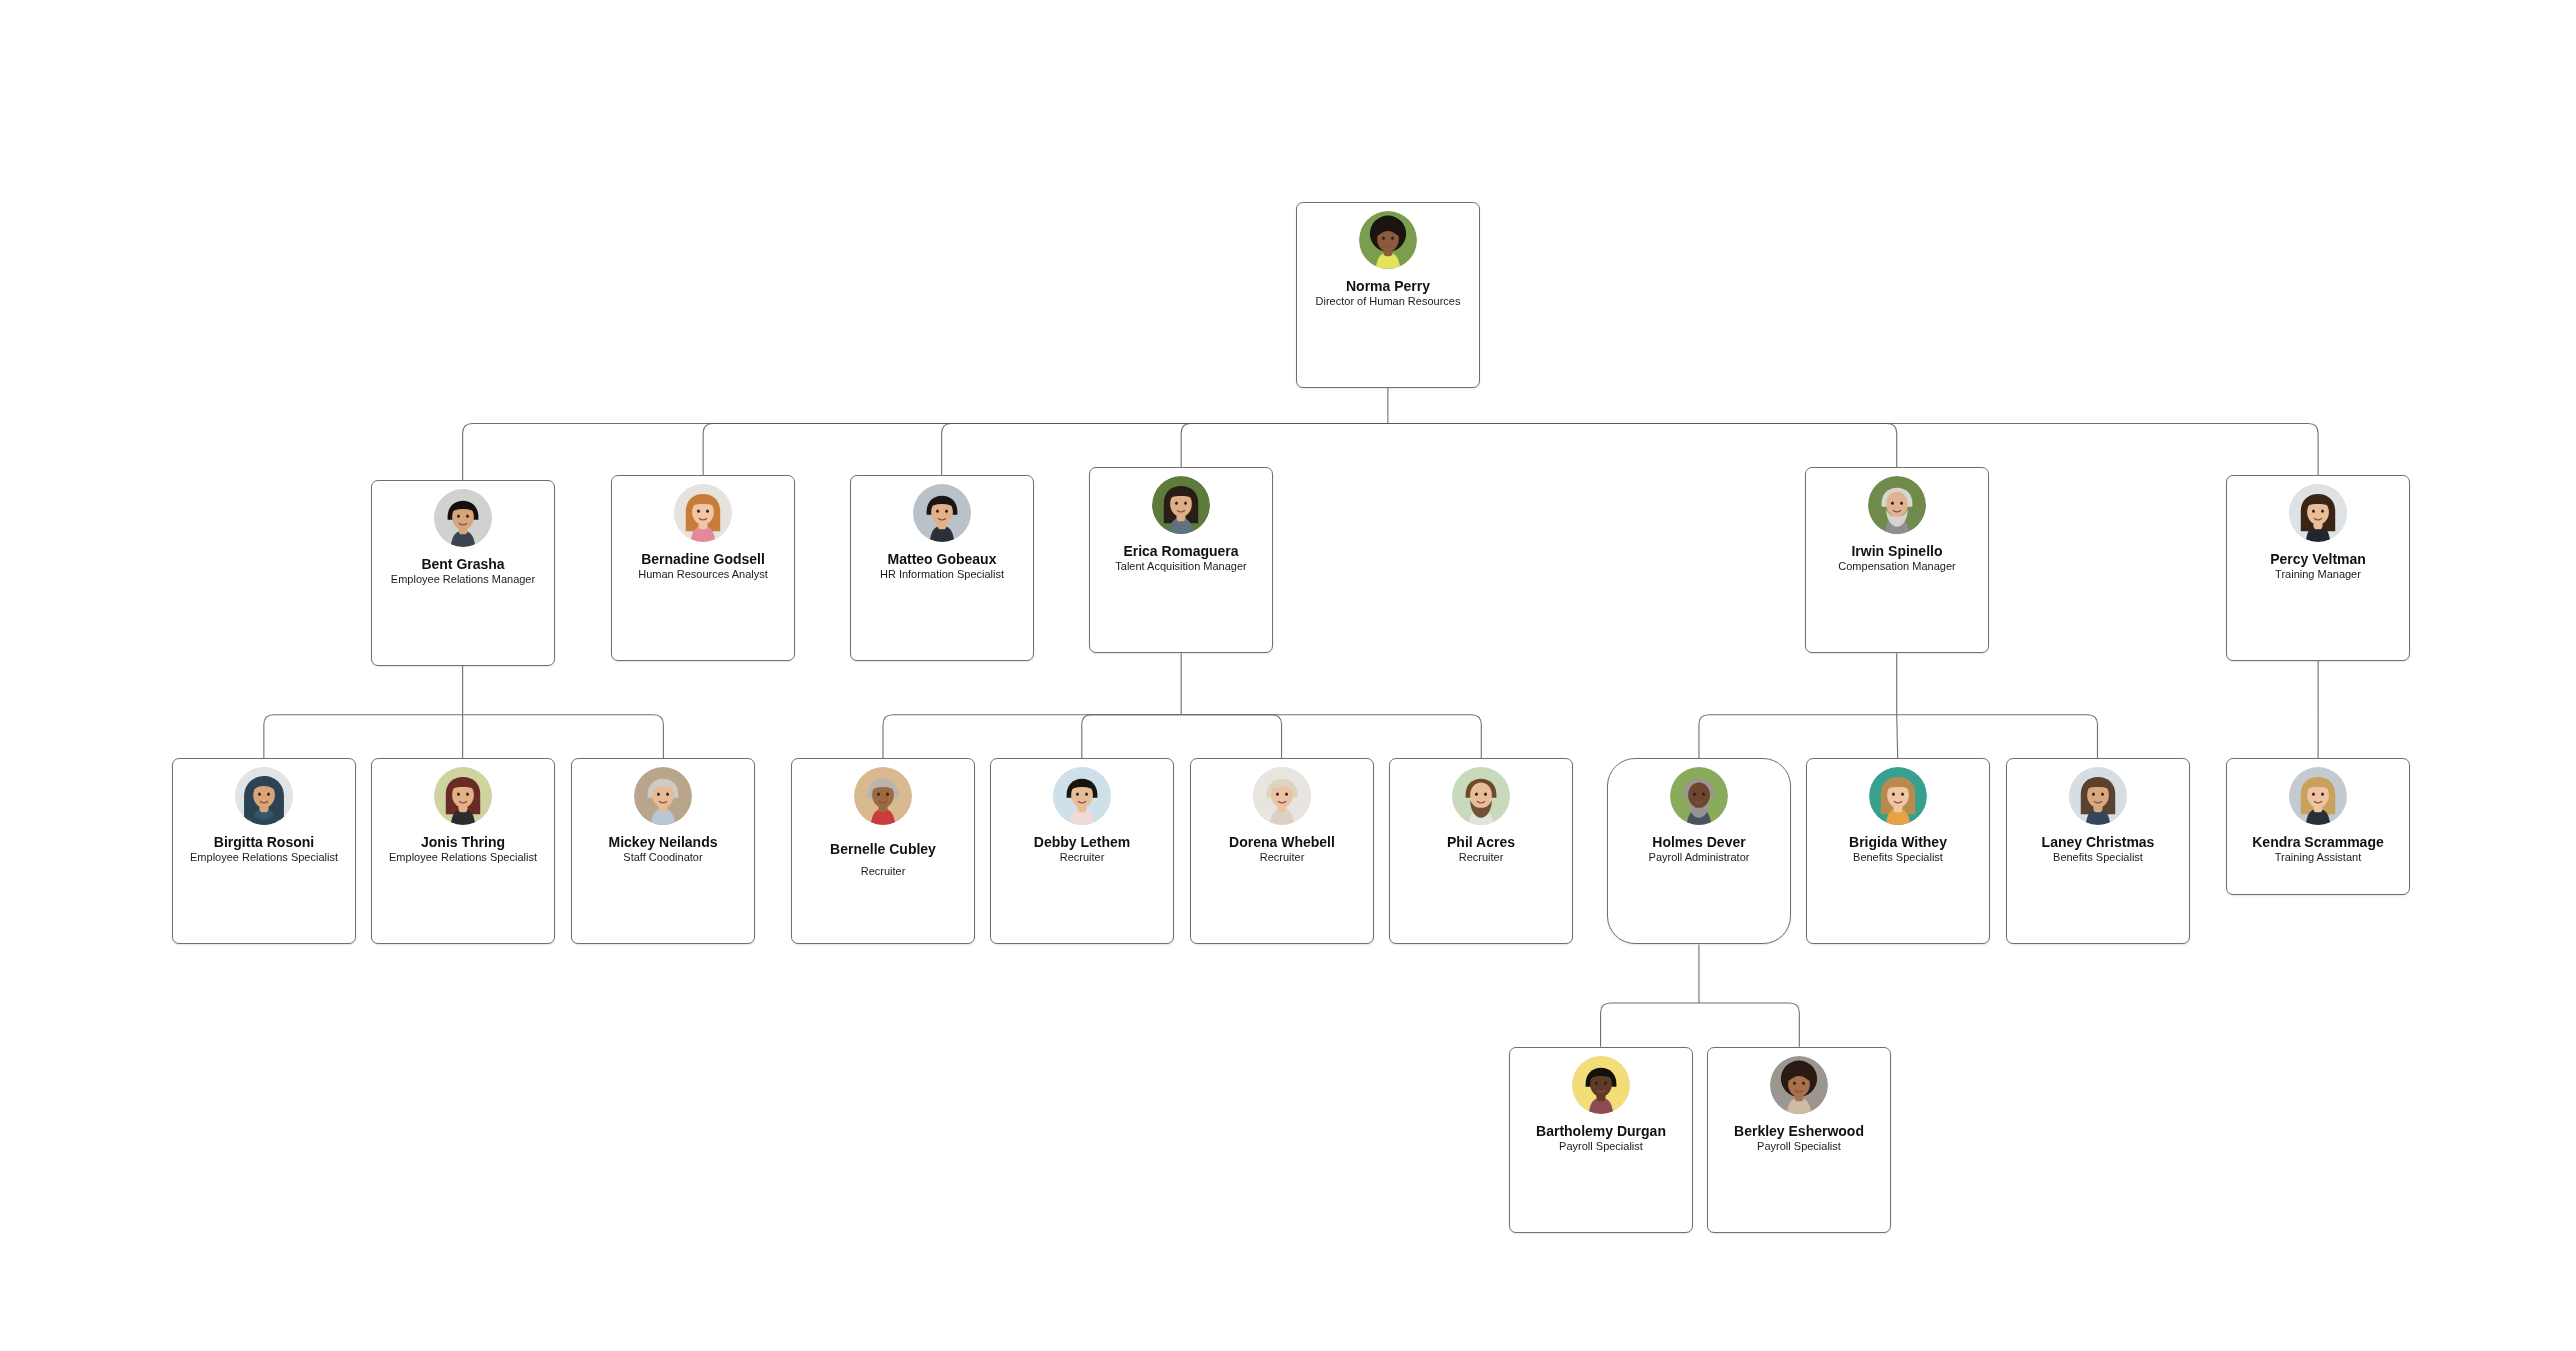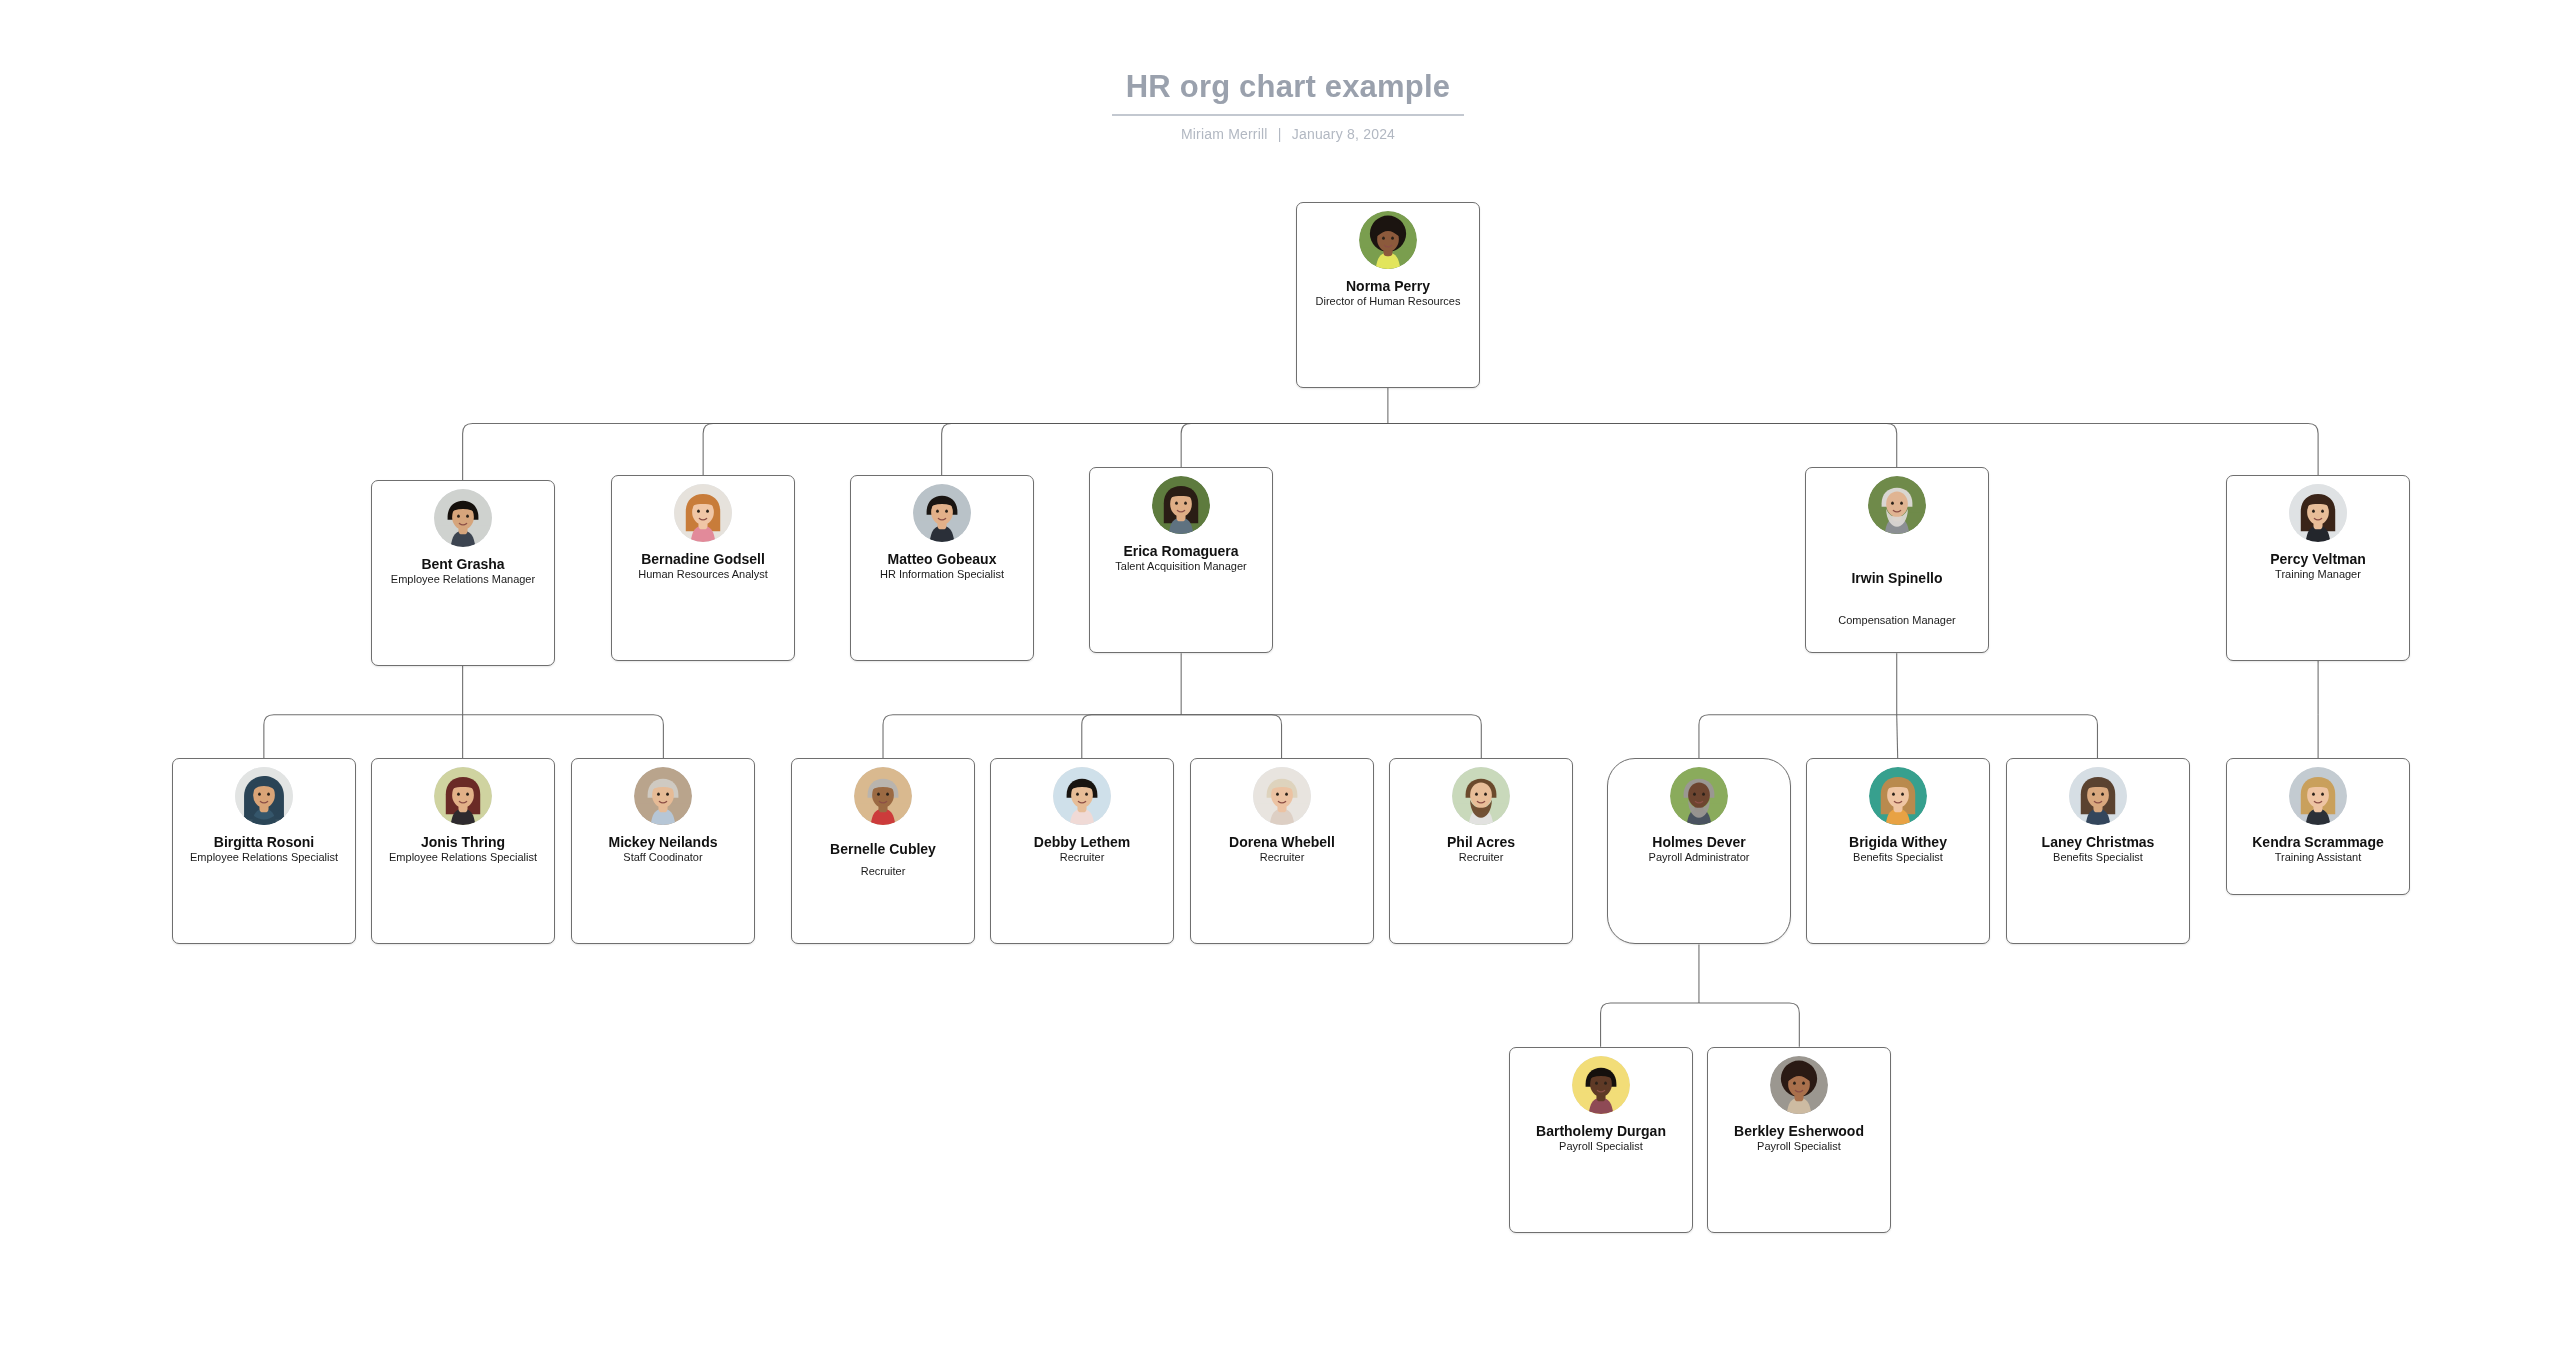--- a/index.html
+++ b/index.html
@@ -107,28 +107,20 @@
     line-height: 1.16;
     padding: 0 6px;
     max-width: 100%;
   }
 </style>
 </head>
 <body>
 
 <div id="canvas">
 
-  <div id="doc-header">
-    <div id="doc-title">HR org chart example</div>
-    <div id="doc-byline">
-      <span>Miriam Merrill</span>
-      <span class="sep">|</span>
-      <span>January 8, 2024</span>
-    </div>
-  </div>
 
   <svg id="connectors" viewBox="0 0 2592 1360" preserveAspectRatio="none" aria-hidden="true">
       <path d="M1396.5 390 L1396.5 426"></path>
       <path d="M1396.5 426 L475.5 426 Q465.5 426 465.5 436 L465.5 483"></path>
       <path d="M1396.5 426 L717.5 426 Q707.5 426 707.5 436 L707.5 478"></path>
       <path d="M1396.5 426 L957.5 426 Q947.5 426 947.5 436 L947.5 478"></path>
       <path d="M1396.5 426 L1198.5 426 Q1188.5 426 1188.5 436 L1188.5 470"></path>
       <path d="M1396.5 426 L1898.5 426 Q1908.5 426 1908.5 436 L1908.5 470"></path>
       <path d="M1396.5 426 L2322.5 426 Q2332.5 426 2332.5 436 L2332.5 478"></path>
       <path d="M465.5 670 L465.5 719"></path>
@@ -270,21 +262,21 @@
               <path d="M15 29c1-10 8-16 17-16s16 6 17 16c-3-5-8-7-17-7s-14 2-17 7z" fill="#2a1d15"></path>
               <ellipse cx="27" cy="30" rx="1.5" ry="1.8" fill="#2a2119"></ellipse>
               <ellipse cx="37" cy="30" rx="1.5" ry="1.8" fill="#2a2119"></ellipse>
               <path d="M28 38q4 3 8 0" stroke="#8c4f46" stroke-width="1.4" fill="none" stroke-linecap="round"></path>
             </g>
           </svg>
         </div>
         <div class="node-name">Erica Romaguera</div>
         <div class="node-title">Talent Acquisition Manager</div>
       </div>
-      <div class="node" style="left: 1805px; top: 467px; width: 184px; height: 186px; gap: 27px;">
+      <div class="node" style="left: 1805px; top: 467px; width: 184px; height: 186px;">
         <div class="avatar">
           <svg viewBox="0 0 64 64" xmlns="http://www.w3.org/2000/svg">
             <defs>
               <clipPath id="cp-avatar-irwin-spinello">
                 <circle cx="32" cy="32" r="32"></circle>
               </clipPath>
             </defs>
             <g clip-path="url(#cp-avatar-irwin-spinello)">
               <rect width="64" height="64" fill="#6f8a4a"></rect>
               <rect y="40" width="64" height="24" fill="#6f8a4a" opacity="0.55"></rect>

